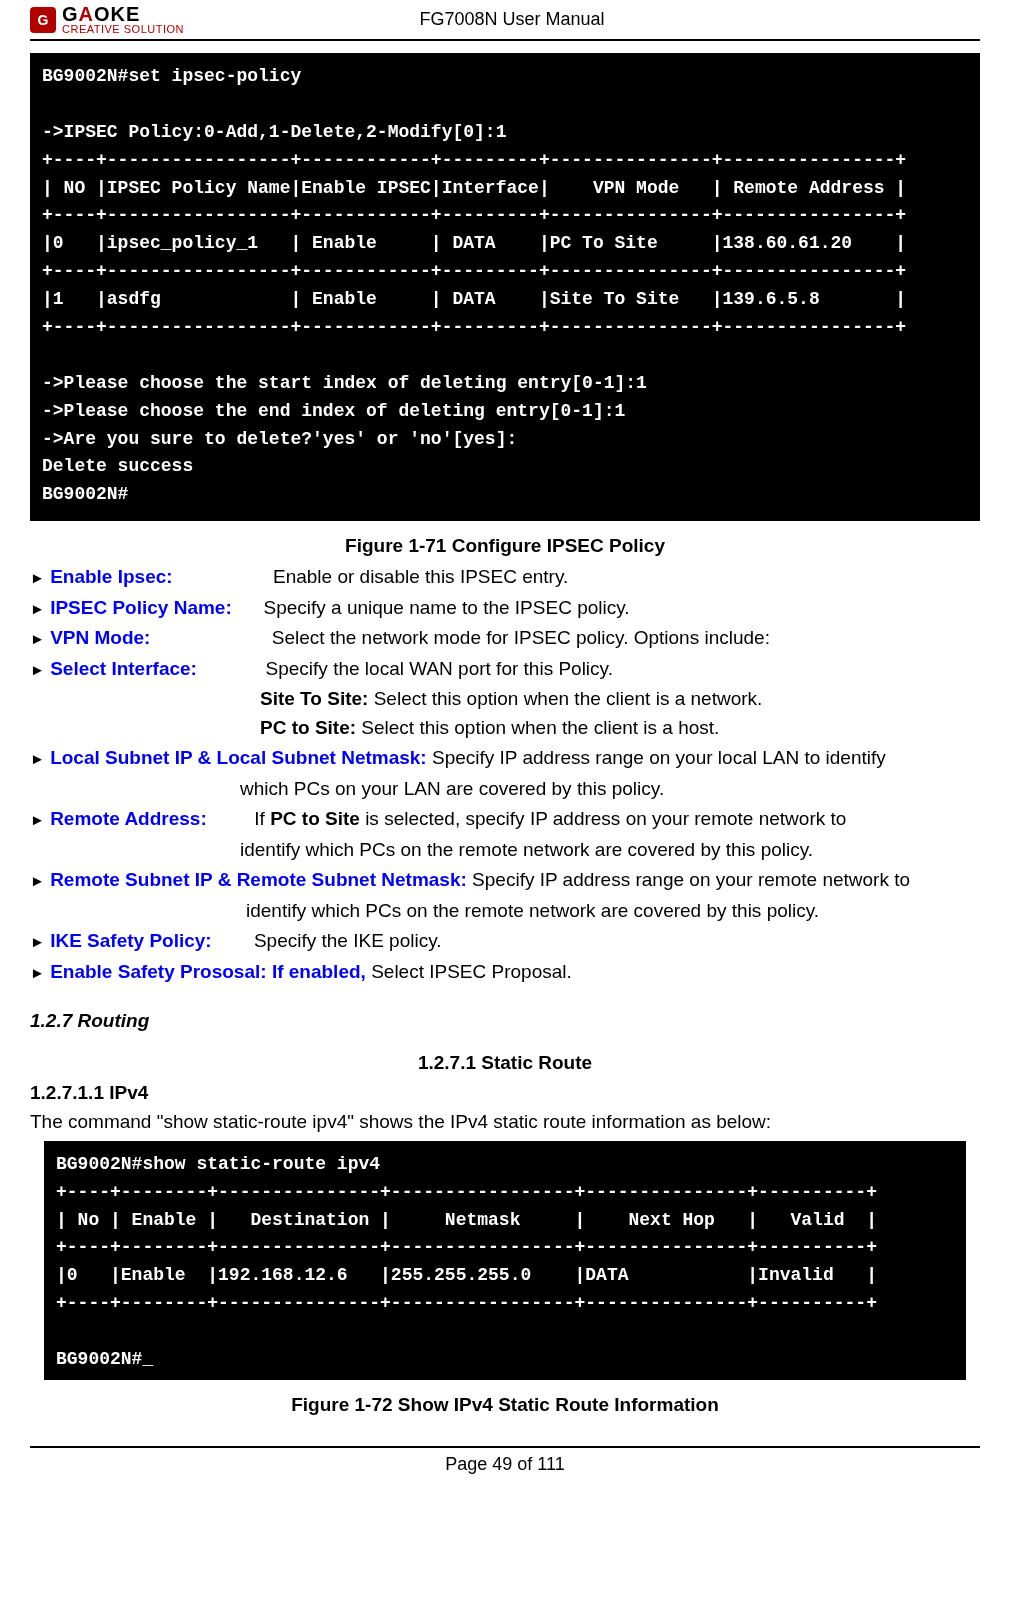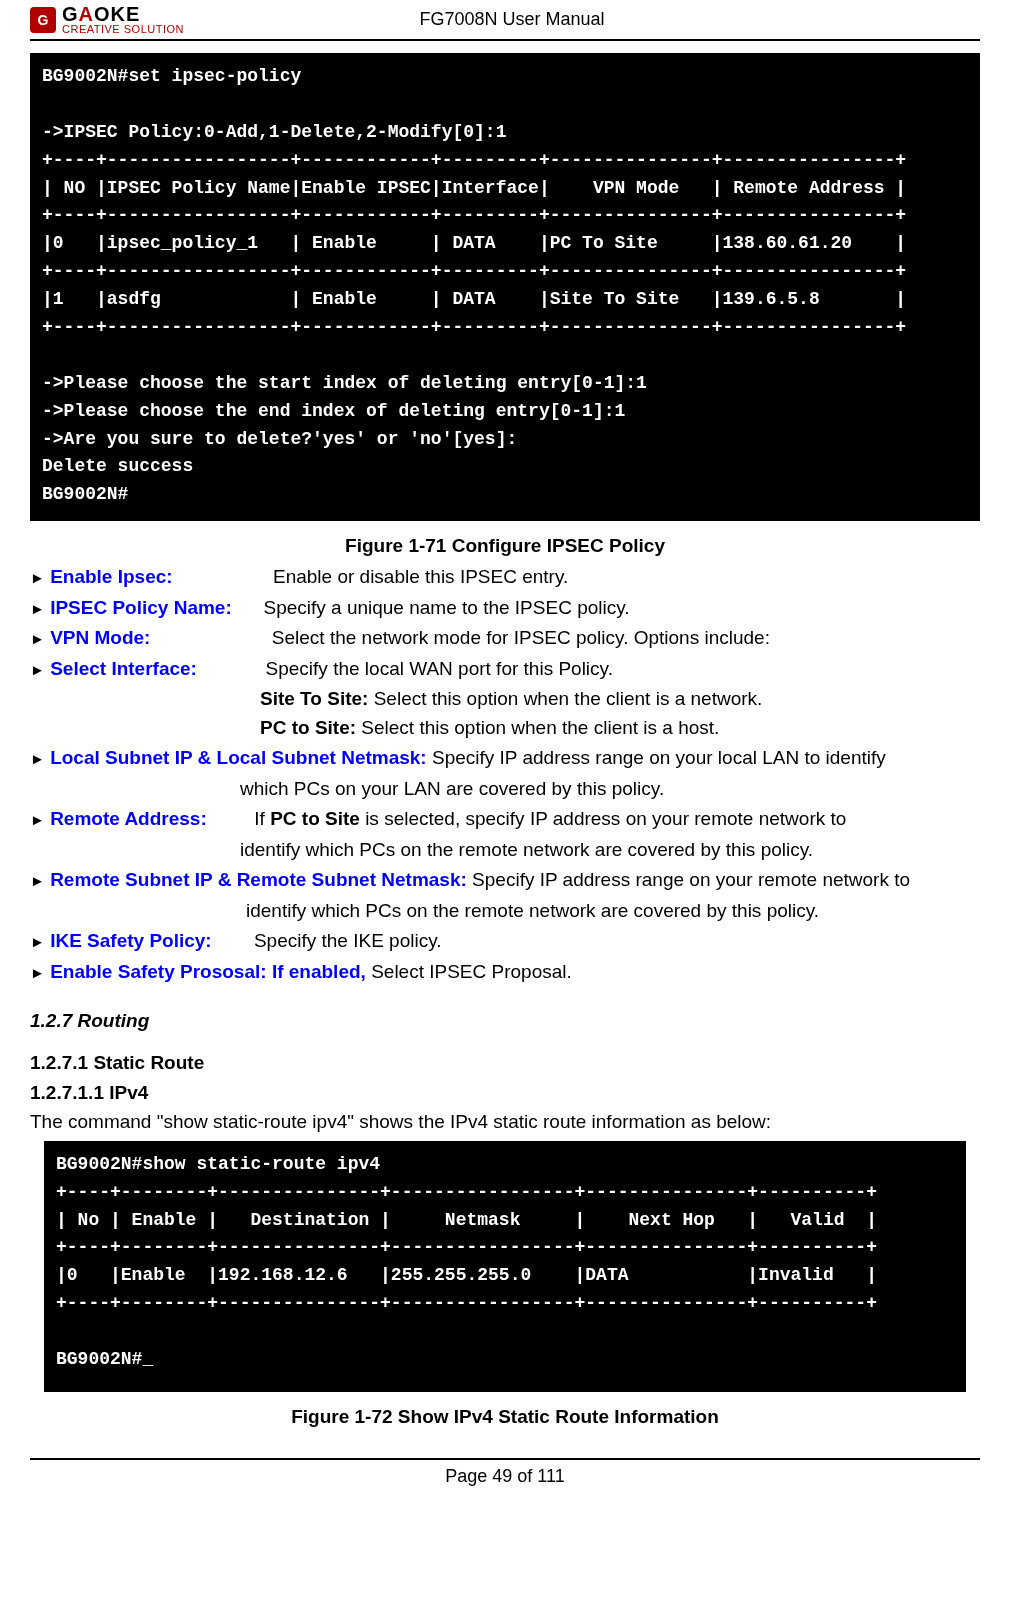--- a/index.html
+++ b/index.html
@@ -70,21 +70,21 @@
     font-family: "Courier New", Courier, monospace;
     font-size: 18px;
     line-height: 1.55;
     padding: 10px 12px 12px 12px;
     white-space: pre;
     overflow: hidden;
     font-weight: bold;
   }
   .terminal.small {
     font-size: 18px;
-    padding: 10px 12px 18px 12px;
+    padding: 10px 12px 6px 12px;
     margin: 0 14px;
   }
   .fig-caption {
     text-align: center;
     font-weight: bold;
     font-size: 19px;
     margin: 14px 0 6px 0;
   }
   .body-text {
     font-size: 19px;
@@ -111,20 +111,21 @@
   .heading {
     font-weight: bold;
     font-size: 19px;
     margin-top: 24px;
     font-style: italic;
   }
   .subheading {
     font-weight: bold;
     font-size: 19px;
     margin-top: 20px;
+    text-align: center;
   }
   .subsubheading {
     font-weight: bold;
     font-size: 19px;
     margin-top: 8px;
   }
   .footer {
     text-align: center;
     font-size: 18px;
     margin-top: 4px;

